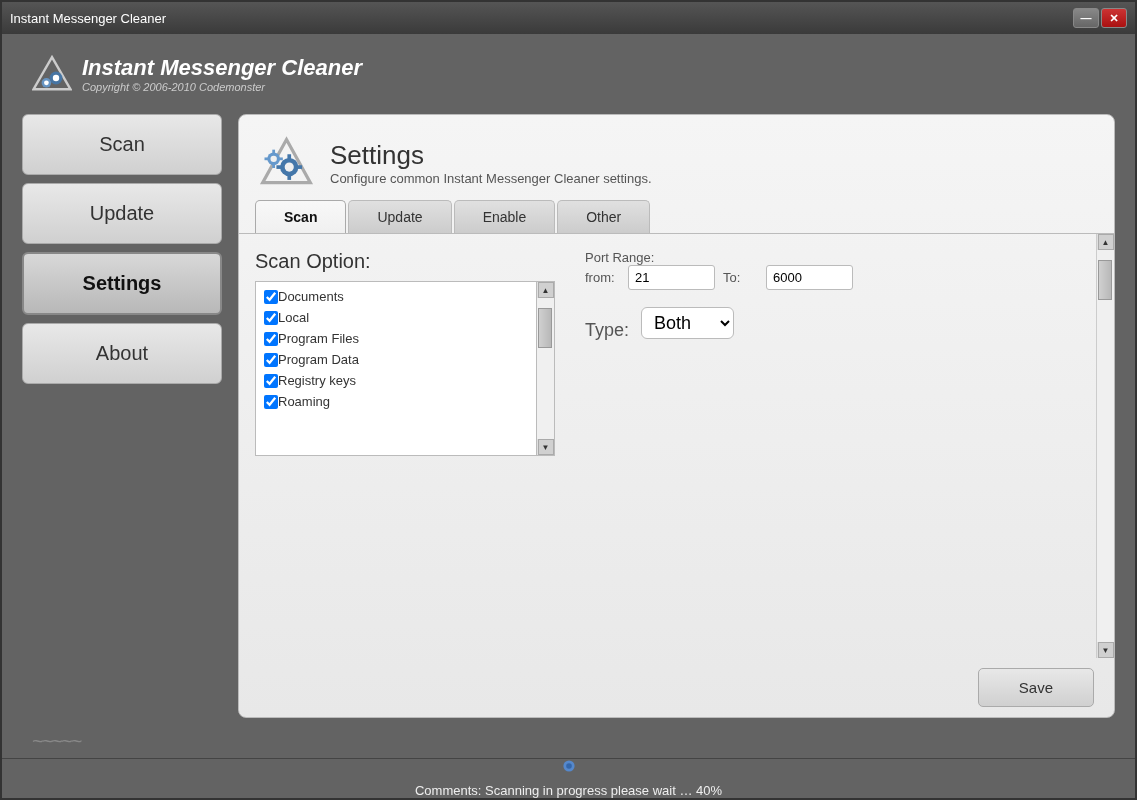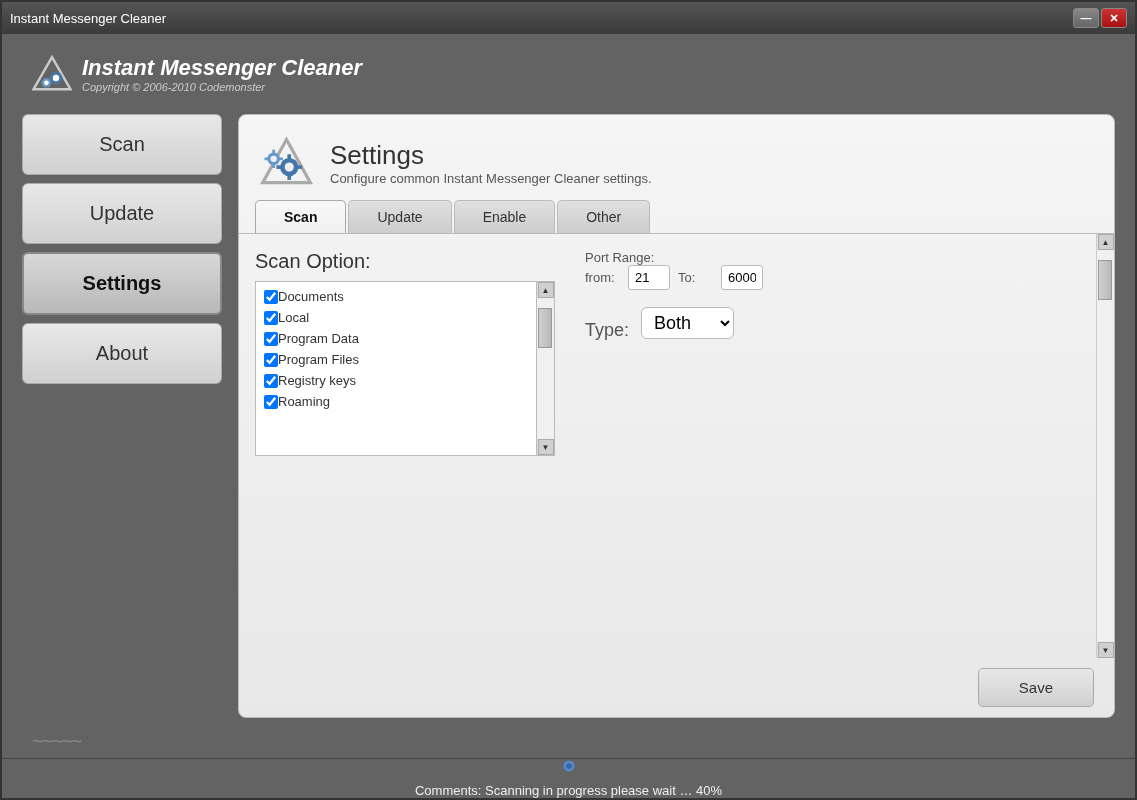--- a/index.html
+++ b/index.html
@@ -265,21 +265,21 @@
       align-items: center;
       gap: 8px;
       margin-bottom: 14px;
     }
     .port-range-label {
       font-size: 13px;
       color: #555;
       width: 35px;
     }
     .port-input {
-      width: 42px;
+      width: 87px;
       padding: 4px 6px;
       border: 1px solid #bbb;
       border-radius: 3px;
       font-size: 13px;
       background: #fff;
     }
     .type-row {
       display: flex;
       align-items: center;
       gap: 12px;
@@ -446,25 +446,25 @@
                   <label class="check-item">
                     <input type="checkbox" checked="" style="">
                     <span>Documents</span>
                   </label>
                   <label class="check-item">
                     <input type="checkbox" checked="" style="">
                     <span>Local</span>
                   </label>
                   <label class="check-item">
                     <input type="checkbox" checked="" style="">
-                    <span>Program Data</span>
+                    <span>Program Files</span>
                   </label>
                   <label class="check-item">
                     <input type="checkbox" checked="" style="">
-                    <span>Program Files</span>
+                    <span>Program Data</span>
                   </label>
                   <label class="check-item">
                     <input type="checkbox" checked="" style="">
                     <span>Registry keys</span>
                   </label>
                   <label class="check-item">
                     <input type="checkbox" checked="" style="">
                     <span>Roaming</span>
                   </label>
                 </div>

